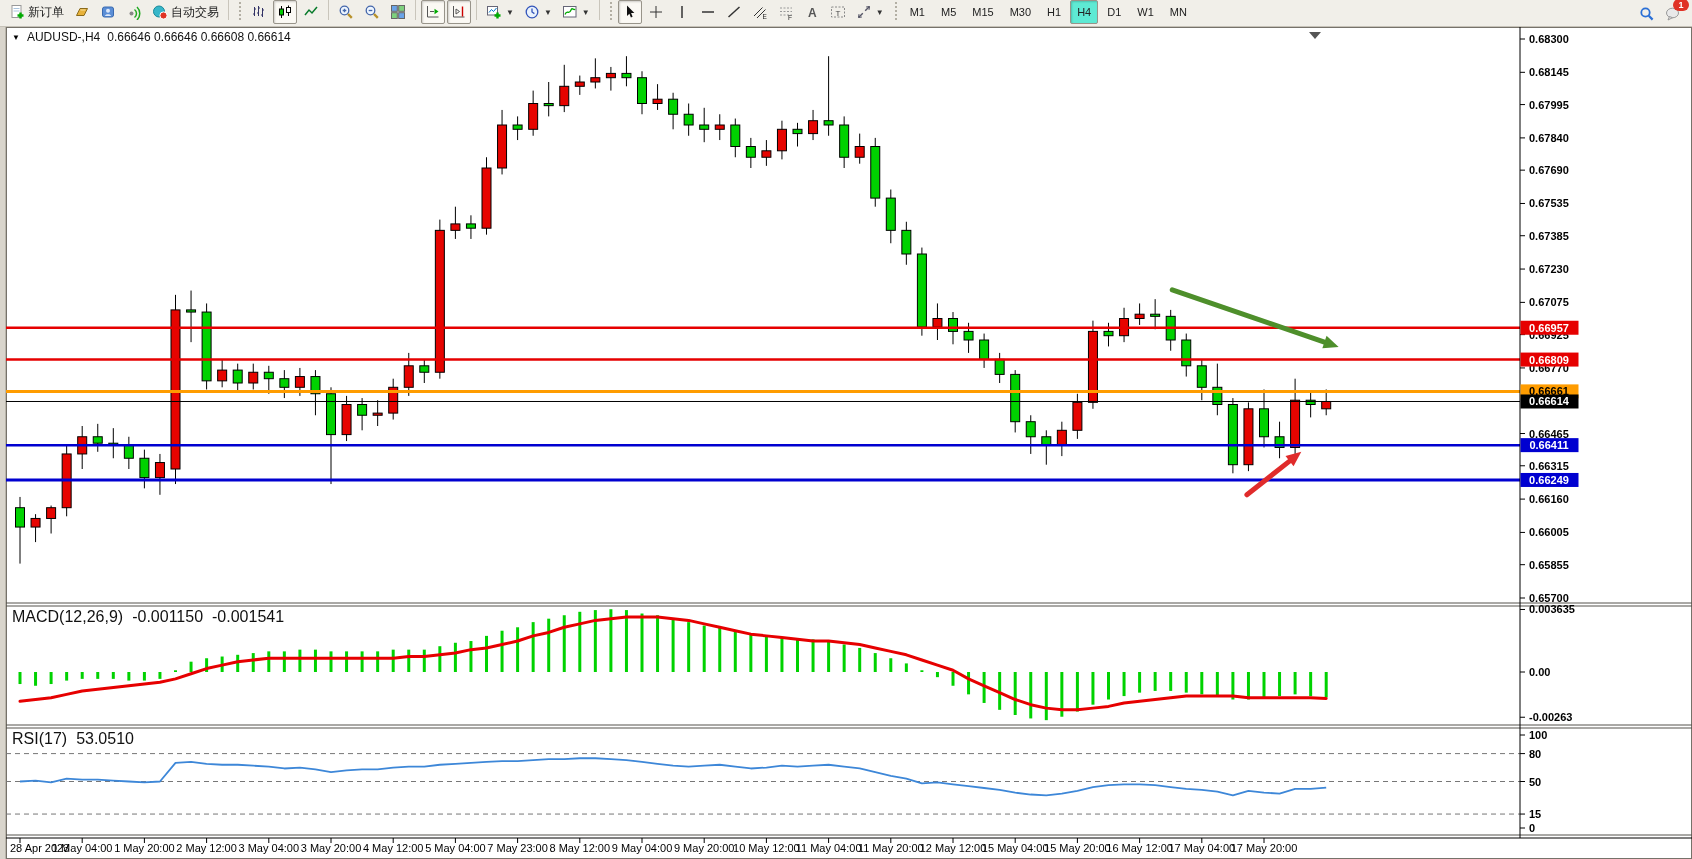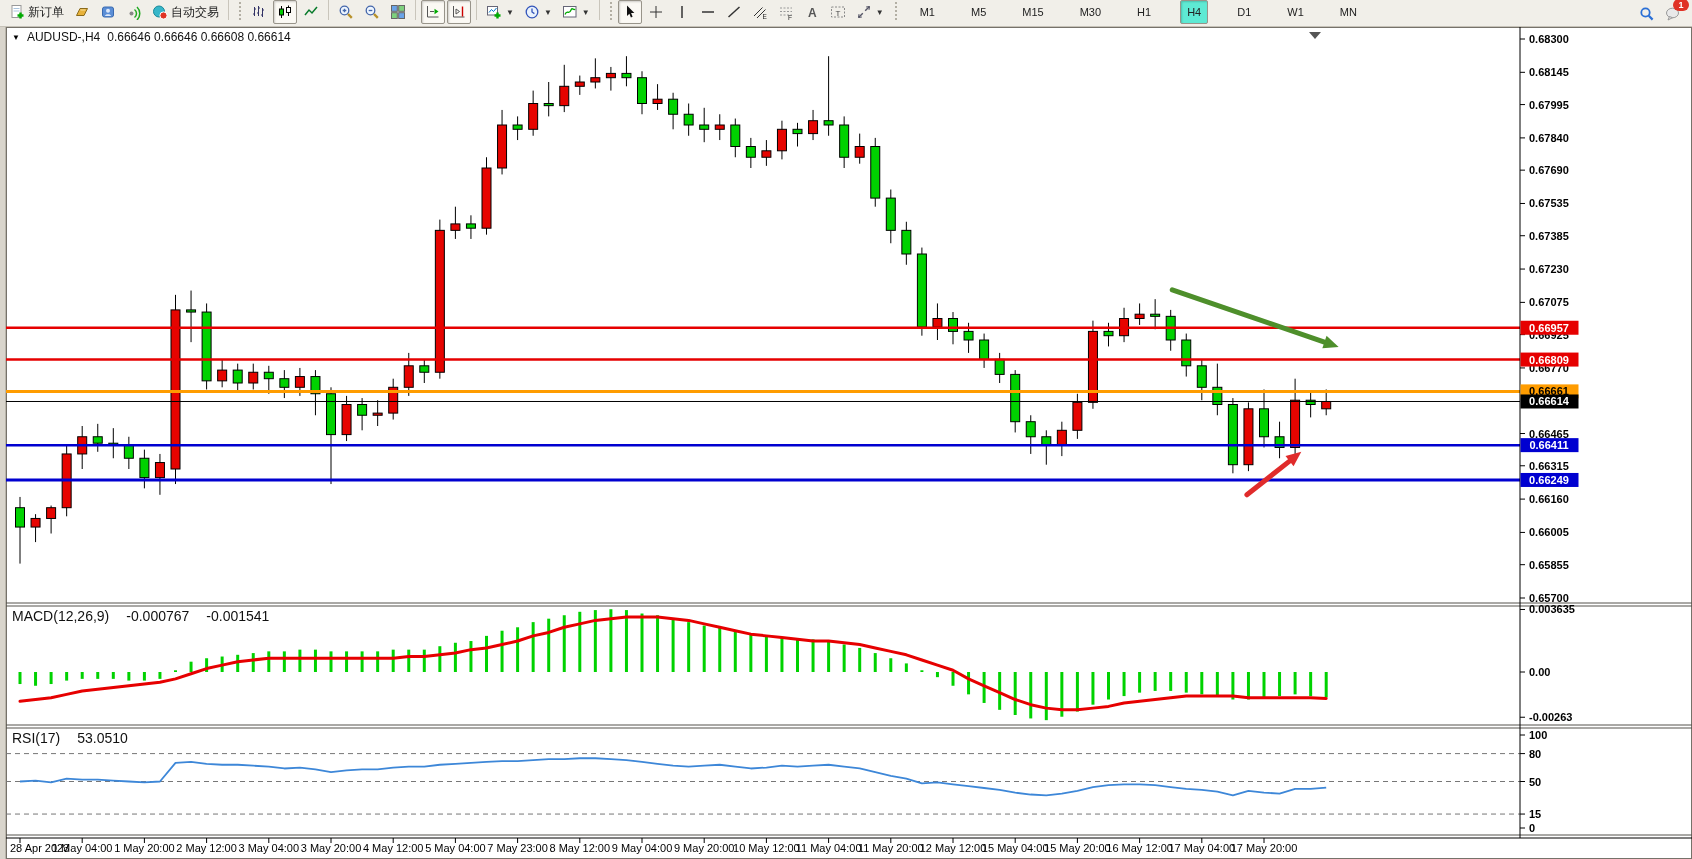--- a/index.html
+++ b/index.html
@@ -3,30 +3,30 @@
 <meta charset="utf-8">
 <style>
 html,body{margin:0;padding:0}
 body{width:1692px;height:859px;background:#ece9e2;font-family:"Liberation Sans",sans-serif;overflow:hidden;position:relative}
 .toolbar{display:flex;align-items:flex-start;height:27px;background:#f1efe9;border-bottom:1px solid #c6c2b8;padding-left:4px;position:relative;box-sizing:border-box}
 .tb-btn{display:flex;align-items:center;gap:3px;height:22px;padding:0 3px;border:1px solid transparent;border-radius:2px;margin:0 1px;font-size:12px;color:#222;cursor:default;white-space:nowrap}
 .tb-btn.active{border-color:#98948a;background:#fbf9f4;box-shadow:inset 1px 1px 2px rgba(0,0,0,.18)}
 .tb-btn .caret{font-size:8px;color:#333;margin-left:1px}
 .tb-sep{width:1px;height:20px;background:#c9c5bb;margin:0 4px}
 .tb-grip{width:5px;height:20px;margin:0 4px;background-image:radial-gradient(circle,#b3afa4 1px,transparent 1.3px);background-size:4px 4px;background-position:1px 1px}
-.tf-btn{font-size:11px;color:#222;padding:0 6px;height:22px;display:flex;align-items:center;border:1px solid transparent;border-radius:2px;margin:0 11px}
+.tf-btn{font-size:11px;color:#222;padding:0 6px;height:22px;display:flex;align-items:center;border:1px solid transparent;border-radius:2px;margin:0 1px}
 .tf-btn.active{border-color:#98948a;background:#5eead4;box-shadow:inset 1px 1px 2px rgba(0,0,0,.18)}
 .tb-right{position:absolute;right:6px;top:2px;display:flex;align-items:center}
 .badge{position:absolute;top:-4px;right:-5px;min-width:12px;height:12px;border-radius:7px;background:#e03225;color:#fff;font-size:9px;font-weight:700;display:flex;align-items:center;justify-content:center;padding:0 2px}
 .left-strip{position:absolute;left:0;top:27px;width:6px;height:832px;background:#d9d5cc;border-right:1px solid #b9b5ab;box-sizing:border-box}
 .chart-window{position:absolute;left:6px;top:27px;width:1686px;height:832px;background:#fff}
 .chart-window svg{position:absolute;left:0;top:0}
 .chart-header{position:absolute;top:3px;left:6px;font-size:12px;color:#111;display:flex;gap:7px;align-items:center;z-index:5}
 .chart-header .tri{font-size:8px;color:#000}
-.pane-label{position:absolute;left:6px;font-size:14px;color:#111;z-index:5;display:flex;gap:17px}
+.pane-label{position:absolute;left:6px;font-size:16px;color:#111;z-index:5;display:flex;gap:9px}
 .icn{display:inline-flex;width:16px;height:16px}
 </style>
 </head>
 <body>
 
 <div class="toolbar" id="toolbar">
   <div class="tb-btn">
       <span class="icn">
         <svg viewBox="0 0 16 16" width="16" height="16" fill="none">
           <rect x="3" y="1.5" width="9" height="12" fill="#fff" stroke="#999"></rect>
@@ -293,21 +293,21 @@
 <div class="left-strip"></div>
 
 <div class="chart-window">
   <div class="chart-header">
     <span class="tri">▼</span>
     <span>AUDUSD-,H4</span>
     <span>0.66646 0.66646 0.66608 0.66614</span>
   </div>
   <div class="pane-label" style="top:581px">
     <span>MACD(12,26,9)</span>
-    <span>-0.000767</span>
+    <span>-0.001150</span>
     <span>-0.001541</span>
   </div>
   <div class="pane-label" style="top:703px">
     <span>RSI(17)</span>
     <span>53.0510</span>
   </div>
   <svg id="chart-svg" width="1686" height="832">
       <rect x="0.5" y="0.5" width="1685" height="831" fill="#fff" stroke="#76726a"></rect>
       <g>
         <g>

